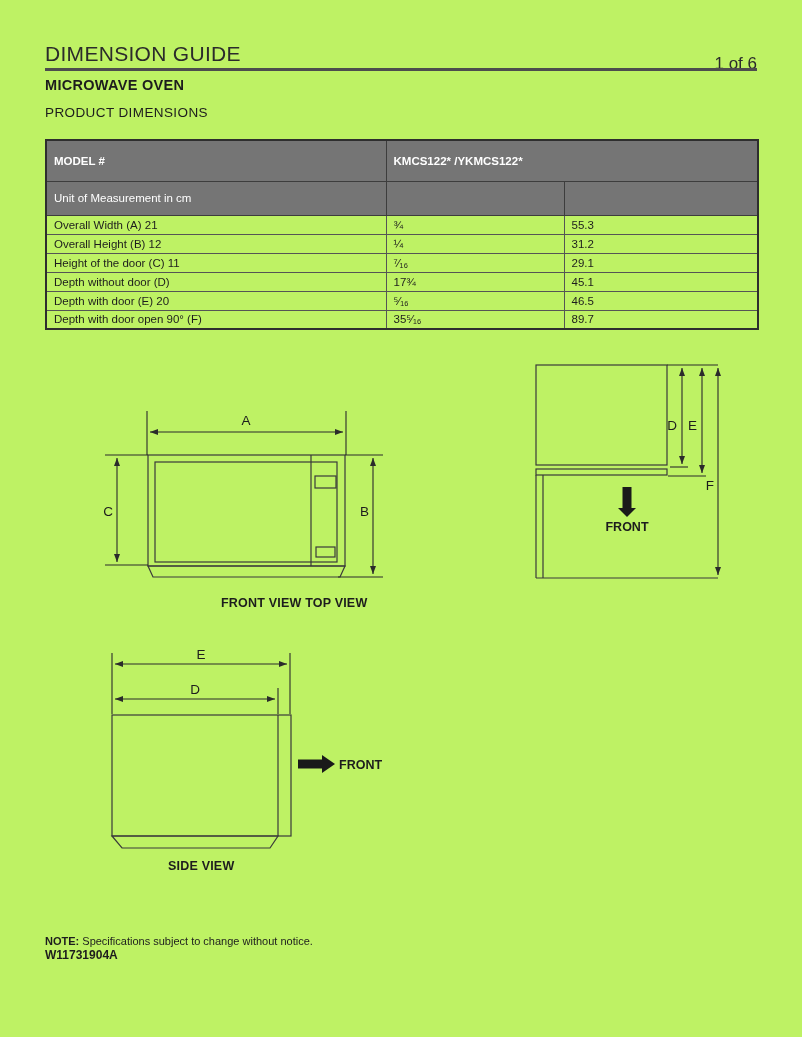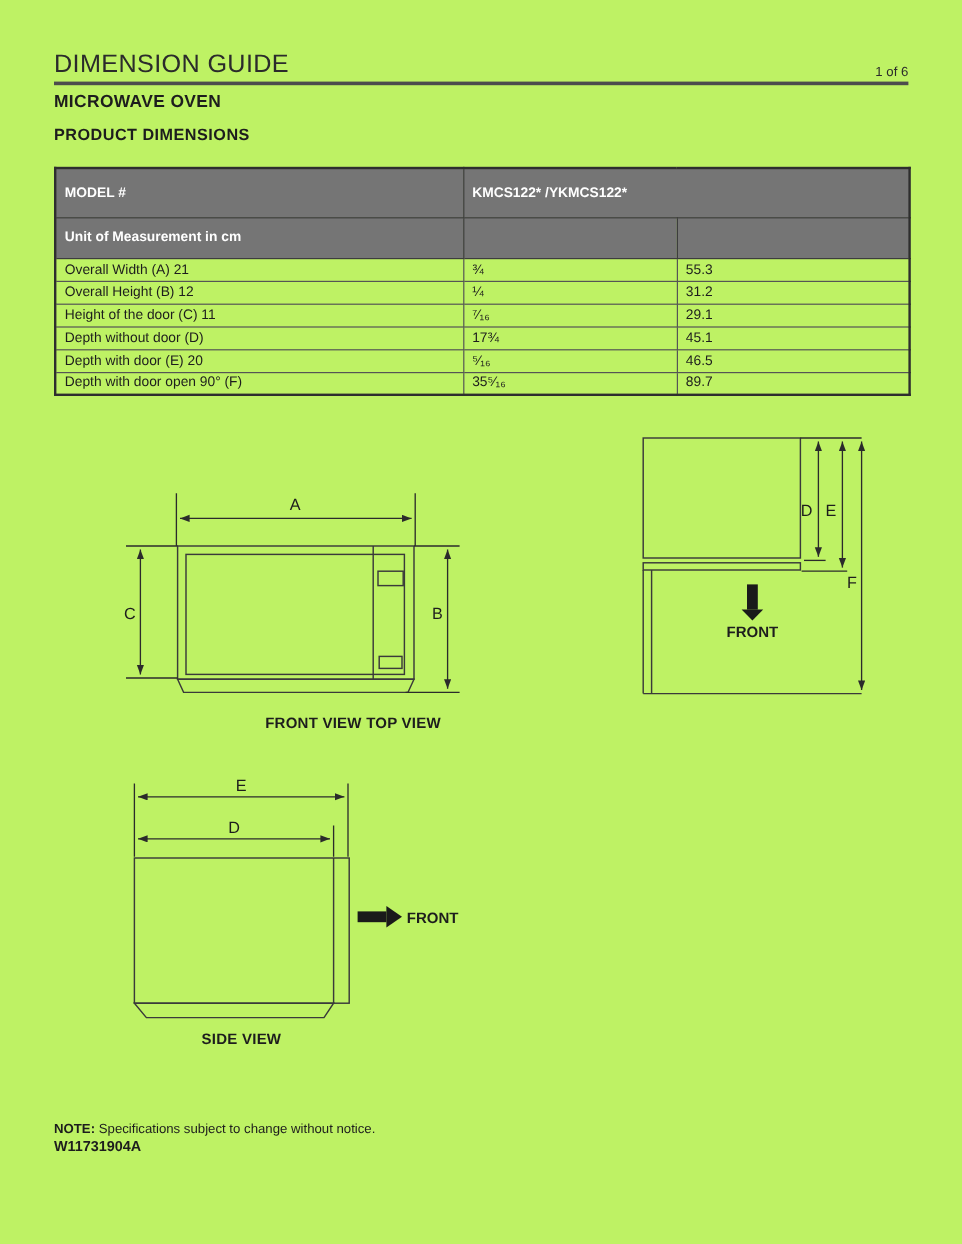--- a/index.html
+++ b/index.html
@@ -2,33 +2,33 @@
 <html><head>
 <meta charset="utf-8">
 <style>
   html,body{margin:0;padding:0;background:#e8e8e8;}
   .page{
     position:relative;width:802px;height:1037px;background:#bef264;
     font-family:"Liberation Sans","DejaVu Sans",sans-serif;color:#1d1d1d;overflow:hidden;
   }
   .abs{position:absolute;}
   .doc-title{left:45px;top:42px;font-size:21px;font-weight:400;letter-spacing:.3px;color:#2b2b2b;}
-  .page-num{right:45px;top:54px;font-size:11px;color:#2b2b2b;}
+  .page-num{right:45px;top:54px;font-size:17px;color:#2b2b2b;}
   .rule{left:45px;top:68px;width:712px;height:3px;background:#4d4d4d;}
   .product-title{left:45px;top:77px;font-size:14.5px;font-weight:700;letter-spacing:.3px;}
-  .section-title{left:45px;top:105px;font-size:13.5px;font-weight:700;letter-spacing:.4px;}
+  .section-title{left:45px;top:105px;font-size:13.5px;font-weight:400;letter-spacing:.4px;}
 
   table.dim{
     position:absolute;left:45px;top:139px;width:712px;border-collapse:collapse;table-layout:fixed;
     font-size:11.5px;color:#1d1d1d;
   }
   table.dim td,table.dim th{border:1px solid #555;padding:0 0 0 7px;text-align:left;font-weight:400;}
   table.dim{border:2px solid #2e2e2e;}
   tr.hdr td{background:#757575;color:#fff;font-weight:700;border-color:#3d3d3d;}
-  tr.unit td{background:#757575;color:#fff;font-weight:700;border-color:#3d3d3d;}
+  tr.unit td{background:#757575;color:#fff;font-weight:400;border-color:#3d3d3d;}
   tr.hdr{height:41px;}
   tr.unit{height:34px;}
   tr.data{height:19px;}
   td.c{text-align:center;padding:0;}
   td.model-val{padding-left:32px;}
 
   .caption{font-size:12.5px;font-weight:700;letter-spacing:.2px;color:#1d1d1d;}
   svg{display:block;}
   svg text{font-family:"Liberation Sans","DejaVu Sans",sans-serif;fill:#1d1d1d;font-size:13.5px;}
   svg text.front-lbl{font-size:12.5px;font-weight:700;}

